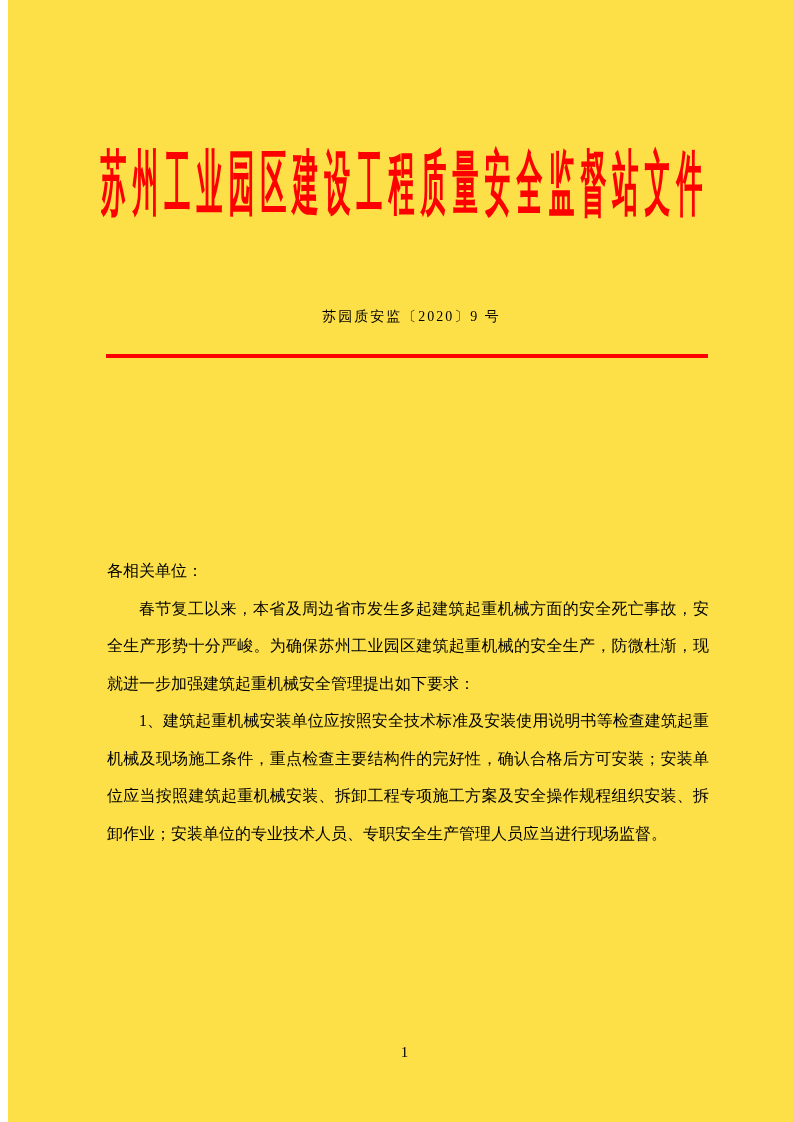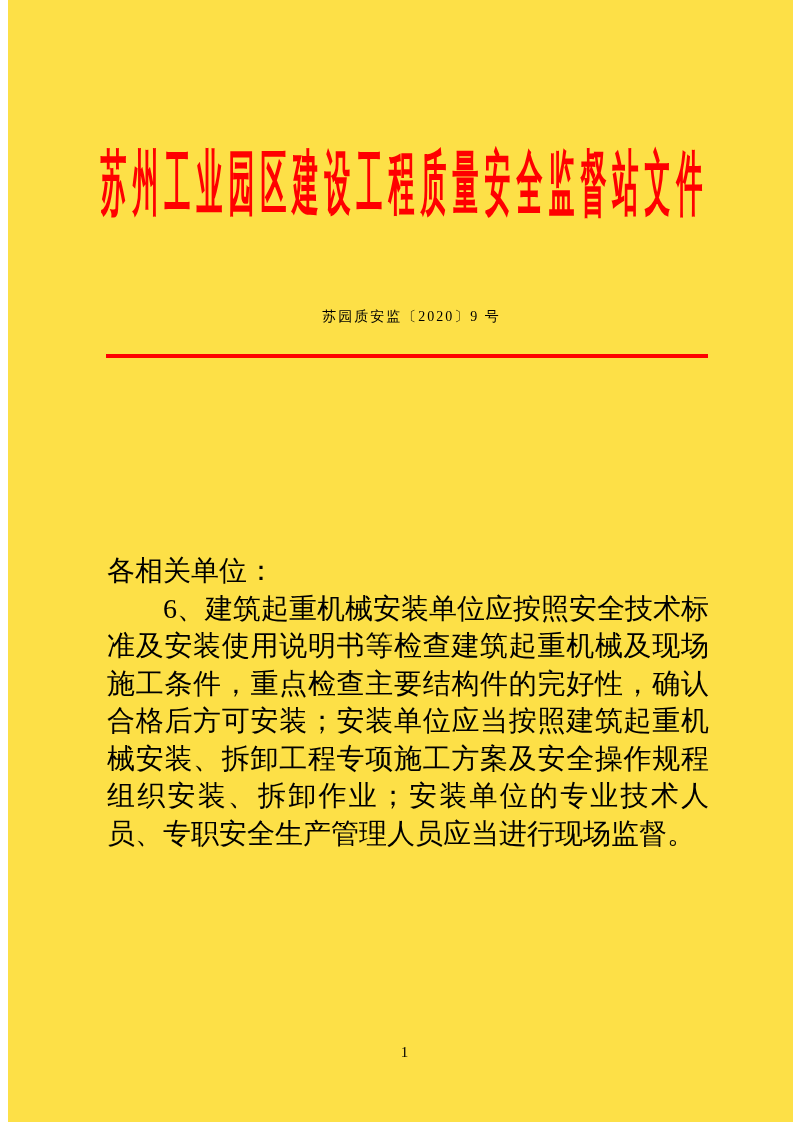--- a/index.html
+++ b/index.html
@@ -63,21 +63,21 @@
     font-size: 29px;
     font-weight: bold;
     line-height: 57px;
     letter-spacing: 1px;
   }
   .body-text {
     position: absolute;
     top: 552px;
     left: 99px;
     width: 602px;
-    font-size: 28px;
+    font-size: 16px;
     line-height: 37.5px;
     text-align: justify;
   }
   .body-text p { margin: 0; }
   .body-text p.indented { text-indent: 2em; }
   .page-number {
     position: absolute;
     top: 1044px;
     left: 0;
     right: 0;
@@ -94,18 +94,19 @@
 
   <div class="doc-number">苏园质安监〔2020〕9 号</div>
 
   <div class="red-line"></div>
 
   <div class="notice-title">
   </div>
 
   <div class="body-text">
     <p>各相关单位：</p>
-    <p class="indented">6、建筑起重机械安装单位应按照安全技术标准及安装使用说明书等检查建筑起重机械及现场施工条件，重点检查主要结构件的完好性，确认合格后方可安装；安装单位应当按照建筑起重机械安装、拆卸工程专项施工方案及安全操作规程组织安装、拆卸作业；安装单位的专业技术人员、专职安全生产管理人员应当进行现场监督。</p>
+    <p class="indented">春节复工以来，本省及周边省市发生多起建筑起重机械方面的安全死亡事故，安全生产形势十分严峻。为确保苏州工业园区建筑起重机械的安全生产，防微杜渐，现就进一步加强建筑起重机械安全管理提出如下要求：</p>
+    <p class="indented">1、建筑起重机械安装单位应按照安全技术标准及安装使用说明书等检查建筑起重机械及现场施工条件，重点检查主要结构件的完好性，确认合格后方可安装；安装单位应当按照建筑起重机械安装、拆卸工程专项施工方案及安全操作规程组织安装、拆卸作业；安装单位的专业技术人员、专职安全生产管理人员应当进行现场监督。</p>
   </div>
 
   <div class="page-number">1</div>
 
 </div>
 
 </body></html>

